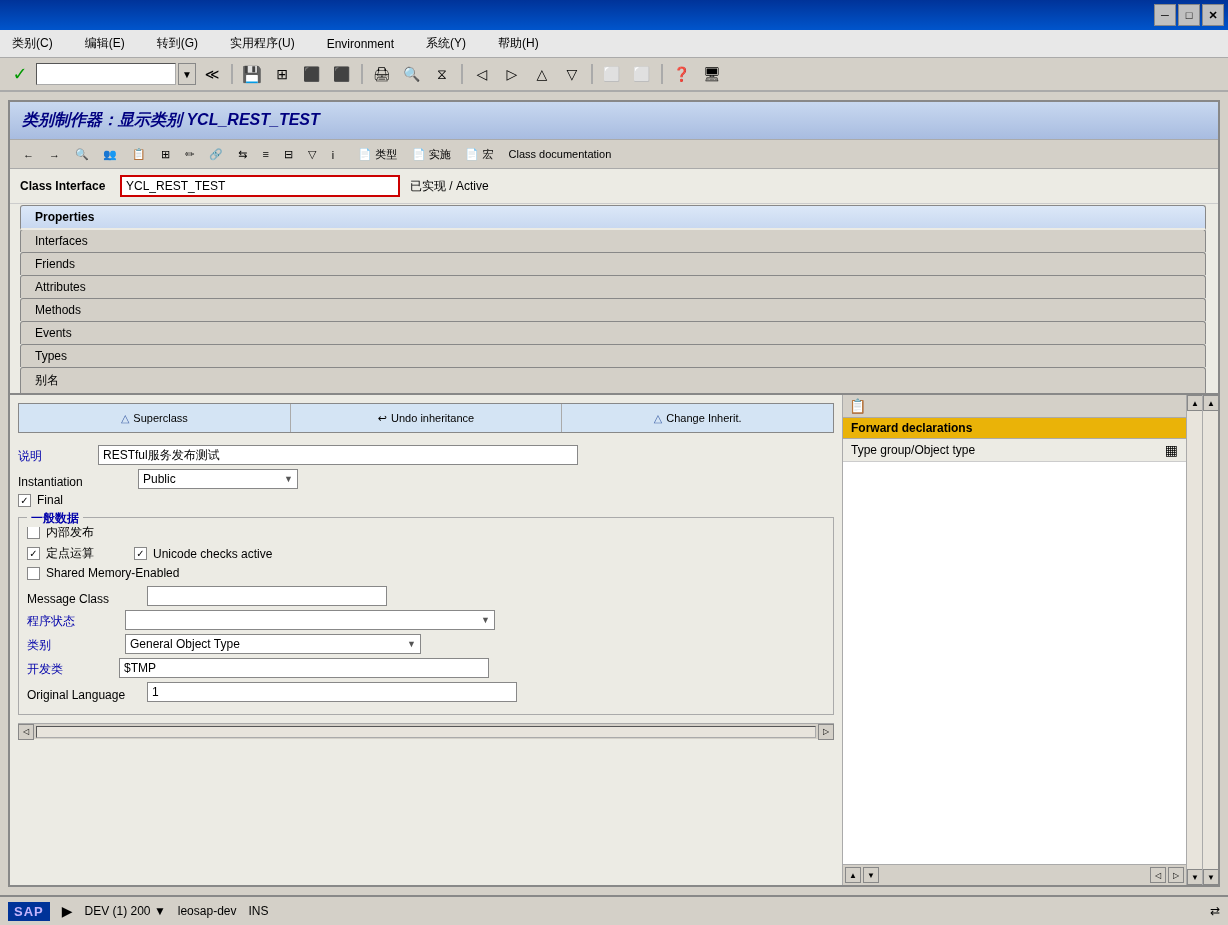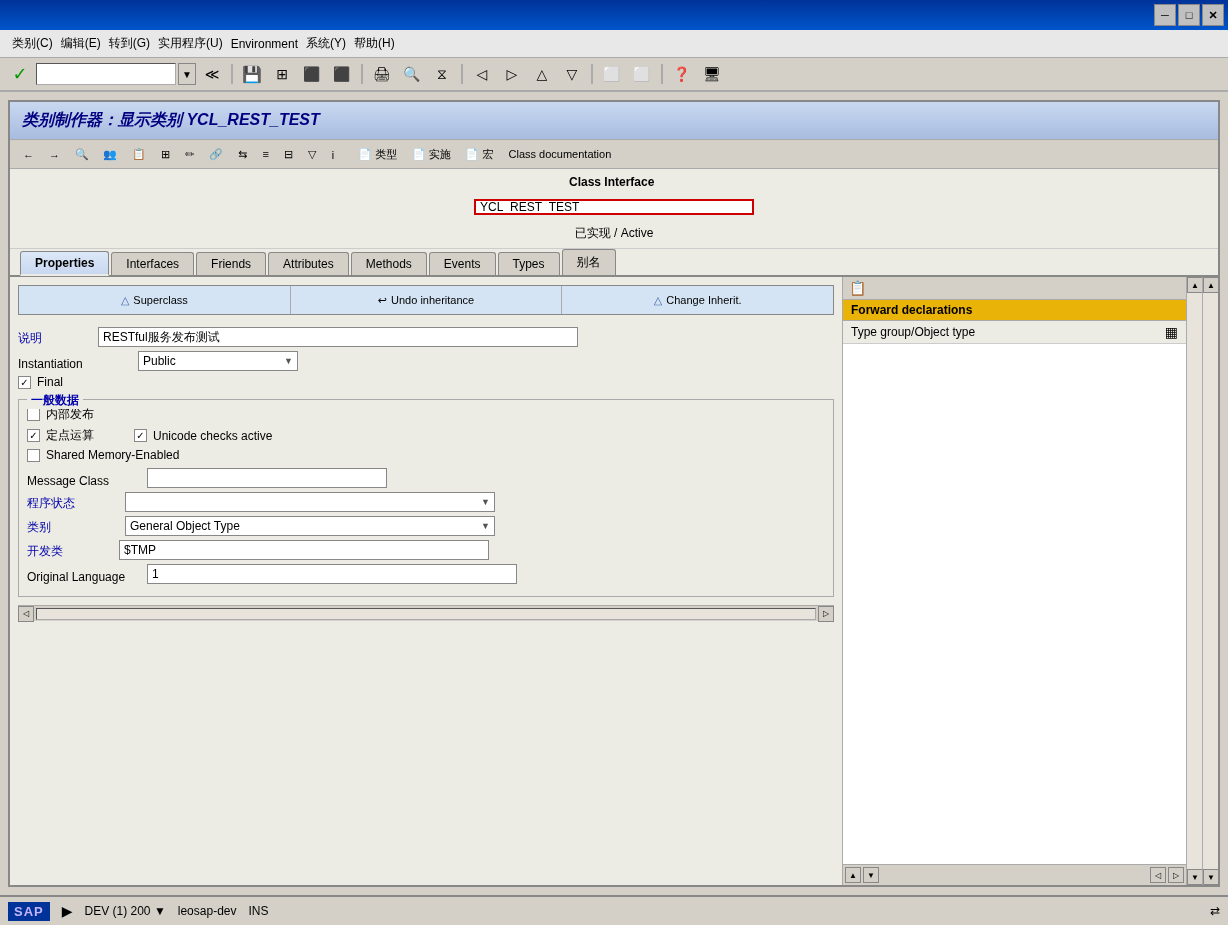--- a/index.html
+++ b/index.html
@@ -31,21 +31,21 @@
     }
 
     
     .menu-bar {
       height: 28px;
       background: #e8e8e8;
       border-bottom: 1px solid #aaa;
       display: flex;
       align-items: center;
       padding: 0 8px;
-      gap: 0;
+      gap: 24px;
     }
     .menu-item {
       font-size: 12px;
       cursor: pointer;
       padding: 2px 4px;
       color: #000;
     }
 
     
     .toolbar {
@@ -127,47 +127,46 @@
     }
 
     
     .class-interface-row {
       display: flex;
       align-items: center;
       padding: 6px 10px;
       gap: 10px;
       background: #ecebe4;
       border-bottom: 1px solid #ccc;
-      flex-direction: column;
     }
     .class-interface-label {
       font-weight: bold;
       font-size: 12px;
       min-width: 90px;
     }
     .class-interface-input {
       width: 280px;
-      height: 16px;
+      height: 22px;
       border: 2px solid #cc0000;
       padding: 0 4px;
       font-size: 12px;
       background: white;
     }
     .class-interface-status {
       font-size: 12px;
       color: #000;
     }
 
     
     .tabs-bar {
       display: flex;
-      align-items: flex-end;
       padding: 0 10px;
       background: #ecebe4;
       border-bottom: 2px solid #888;
+      flex-direction: column;
     }
     .tab {
       padding: 4px 14px;
       border: 1px solid #888;
       border-bottom: none;
       background: #d4d0c8;
       cursor: pointer;
       font-size: 12px;
       margin-right: 2px;
       border-radius: 3px 3px 0 0;
@@ -619,21 +618,21 @@
           <div class="program-status-row" style="margin-top:4px;">
             <span class="form-label-cn">程序状态</span>
             <div class="form-dropdown form-dropdown-wide" style="width:370px; margin-left:18px;">
               <span></span>
               <span class="dropdown-arrow">▼</span>
             </div>
           </div>
 
           <div class="form-row" style="margin-top:4px;">
             <span class="form-label-cn">类别</span>
-            <div class="form-dropdown form-dropdown-wide" style="width:370px; margin-left:18px;">
+            <div class="form-dropdown form-dropdown-wide" style="width:296px; margin-left:18px;">
               <span>General Object Type</span>
               <span class="dropdown-arrow">▼</span>
             </div>
           </div>
 
           <div class="form-row" style="margin-top:4px;">
             <span class="form-label-cn">开发类</span>
             <input class="form-input" type="text" style="width: 370px; margin-left: 12px;" value="$TMP">
           </div>
 

